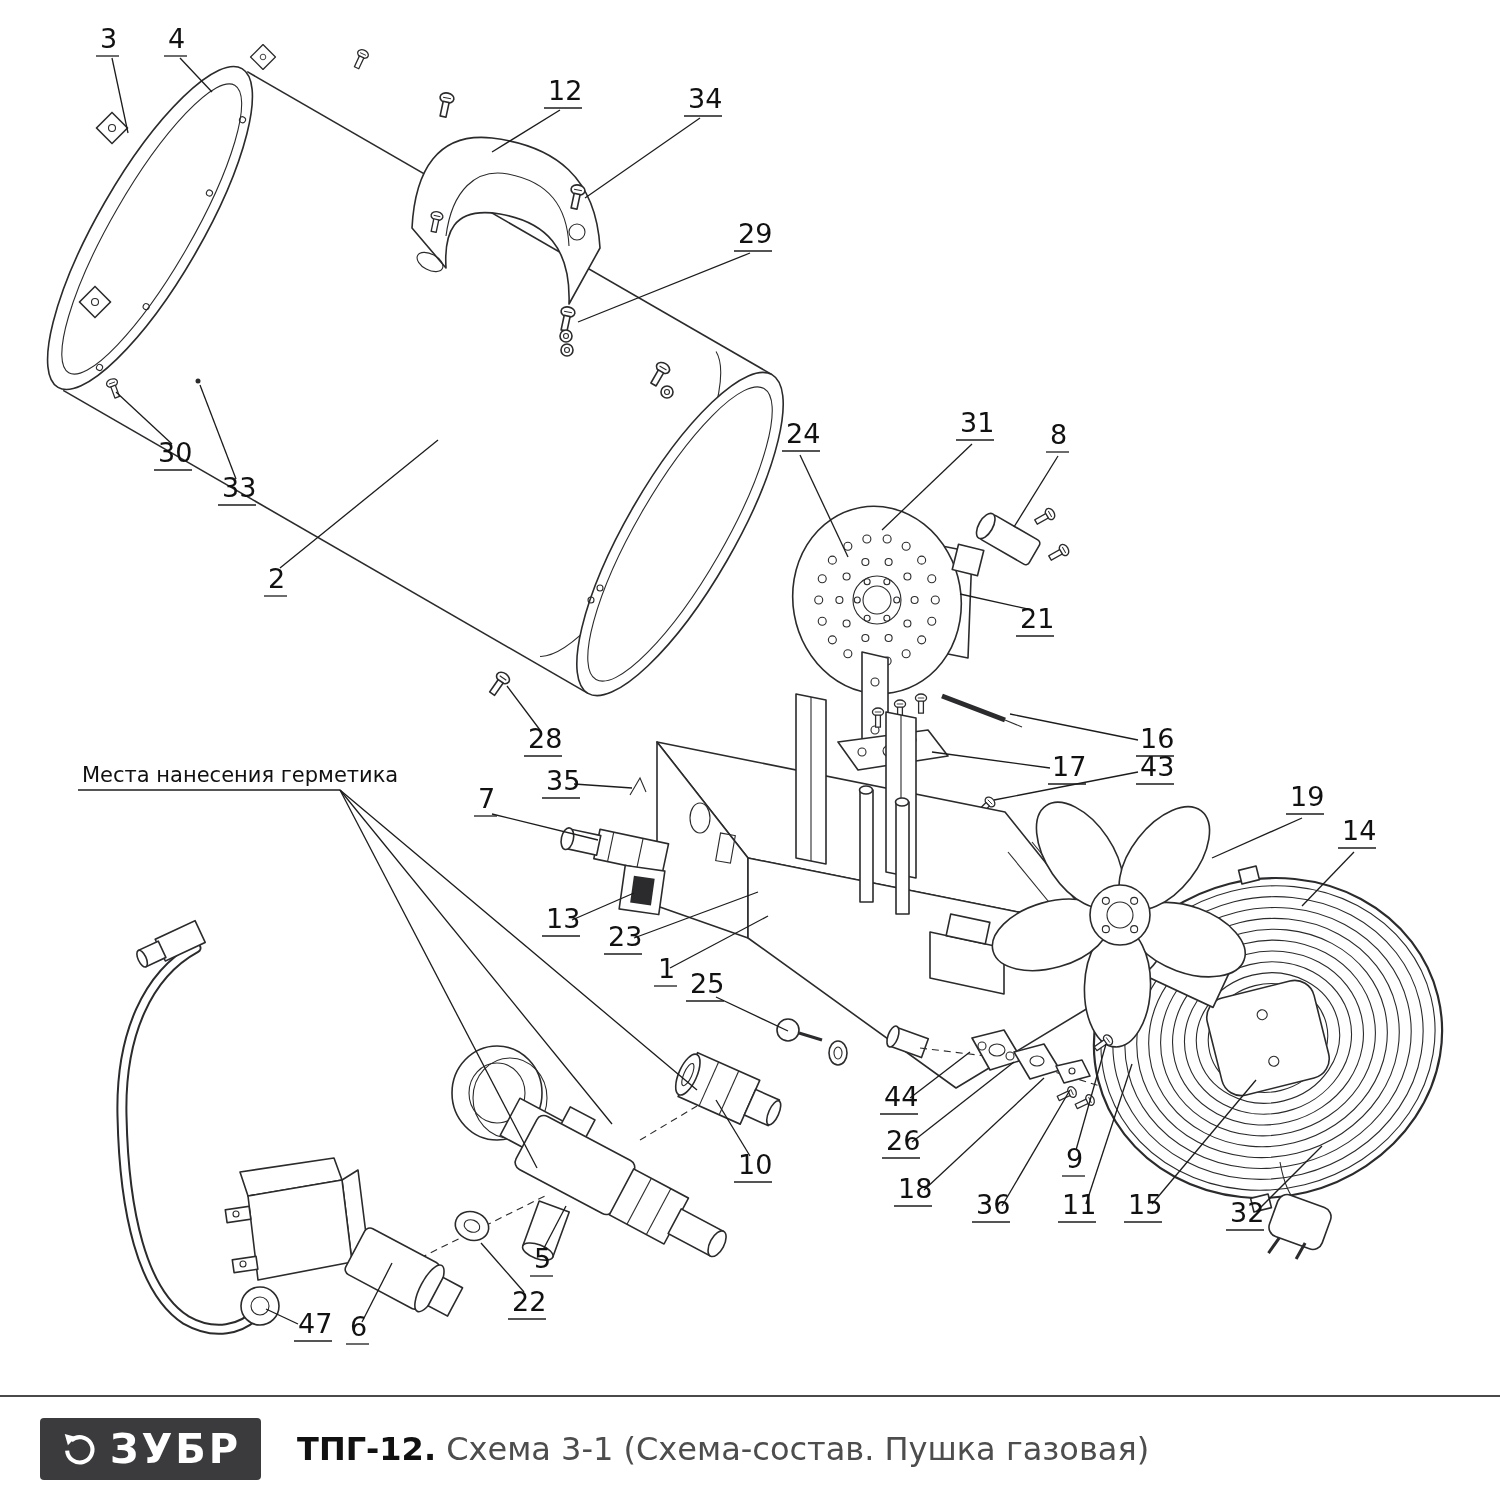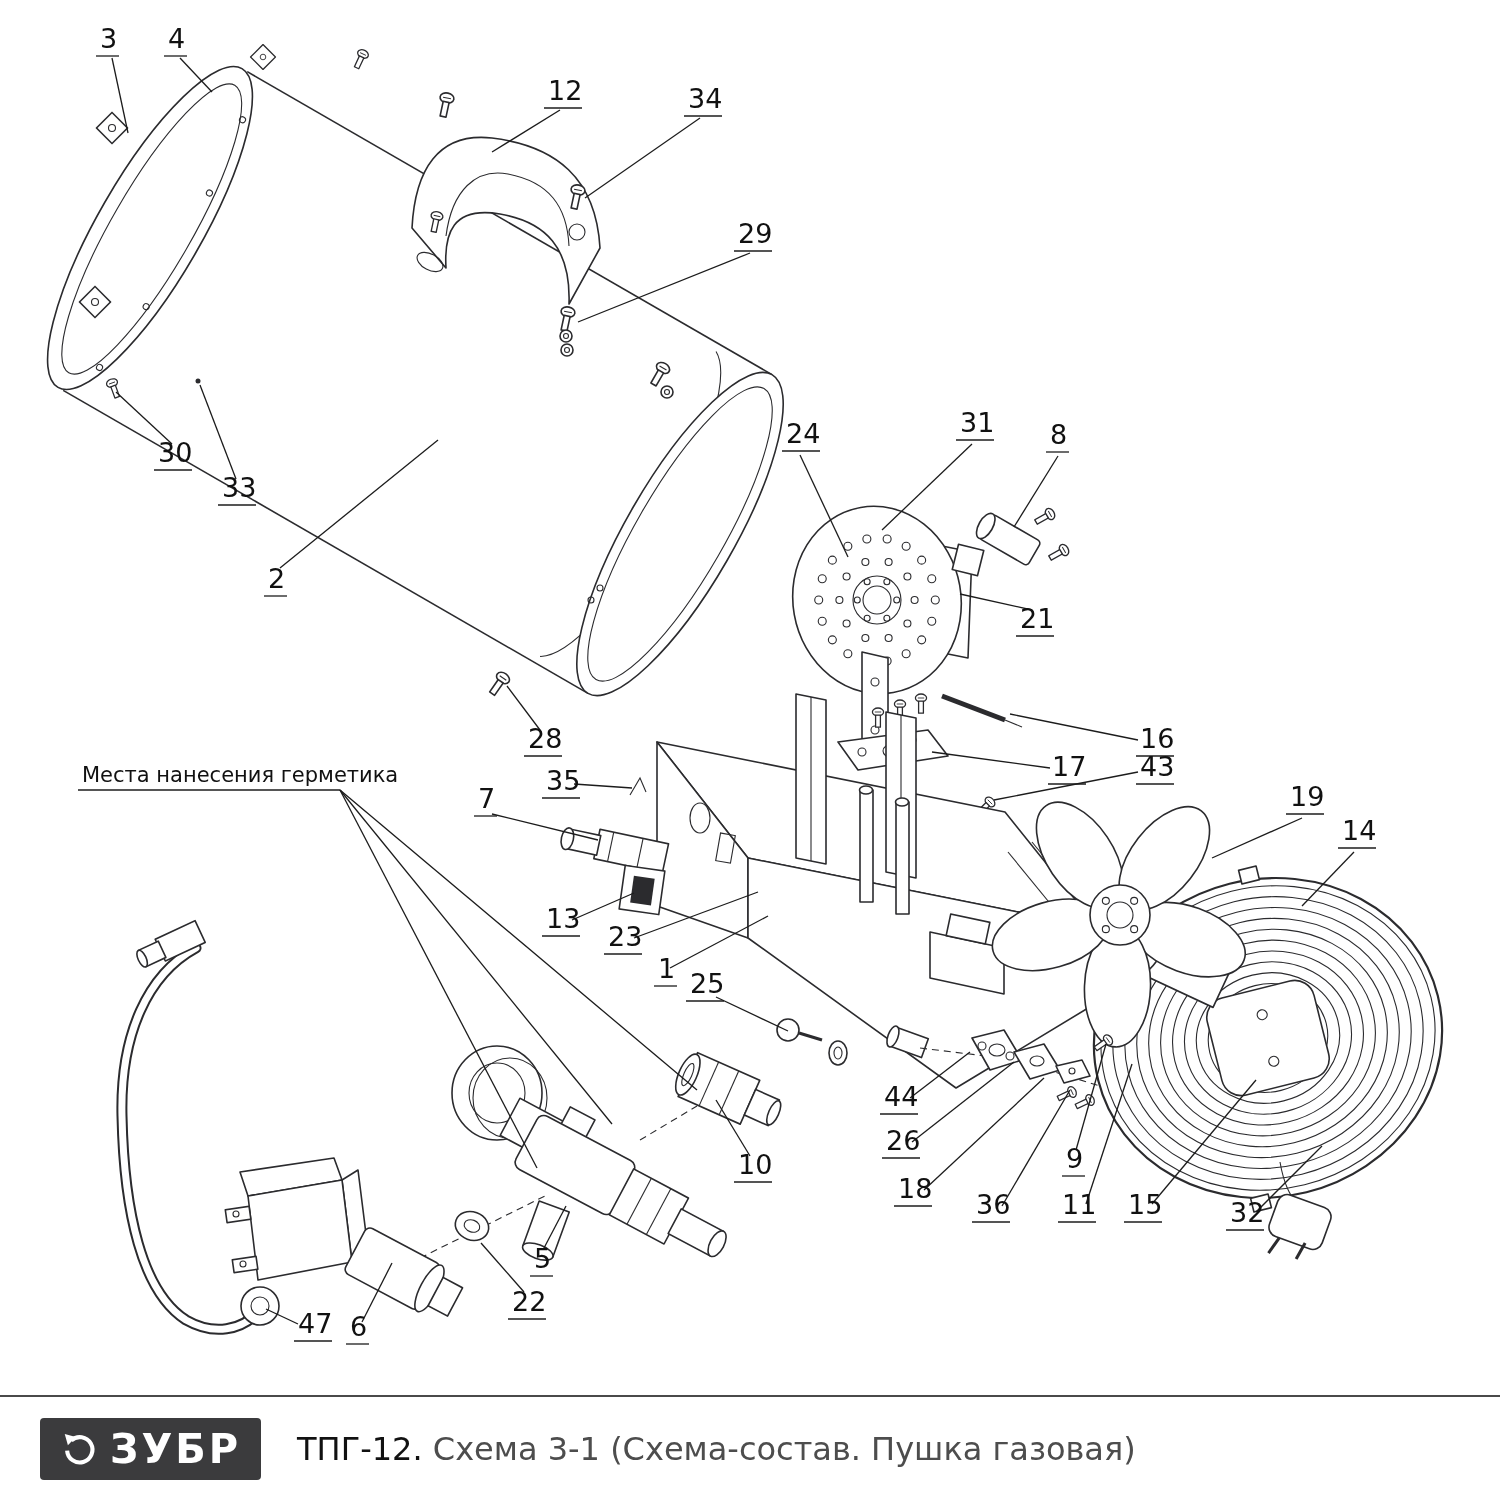--- a/index.html
+++ b/index.html
@@ -17,21 +17,21 @@
   .leader{fill:none;stroke:#1c1c1c;stroke-width:1.3}
   .callout{font-size:27px;fill:#111}
   .note{font-size:21px;fill:#111}
   .footer{position:absolute;left:0;top:1395px;width:1500px;height:105px;
           border-top:2px solid #4a4a4a;display:flex;align-items:center;gap:36px;
           padding:0 8px 0 40px;background:#fff}
   .brand-box{background:#3b3b3d;border-radius:4px;height:62px;min-width:205px;
              display:flex;align-items:center;justify-content:center;gap:12px;padding:0 20px}
   .brand-text{color:#fff;font-weight:bold;font-size:40px;letter-spacing:3px;line-height:1}
   .caption{font-size:32px;color:#4d4d4d;white-space:nowrap}
-  .caption .model{color:#111;font-weight:normal}
+  .caption .model{color:#111;font-weight:bold}
 </style>
 </head>
 <body>
 
 <div class="stage">
 <svg id="diagram" width="1500" height="1395" viewBox="0 0 1500 1395">
   <defs>
     <g id="screw">
       <ellipse cx="0" cy="0" rx="7" ry="5" class="part"></ellipse>
       <path d="M-3,4 L-3,19 L3,19 L3,4 Z" class="part"></path>

